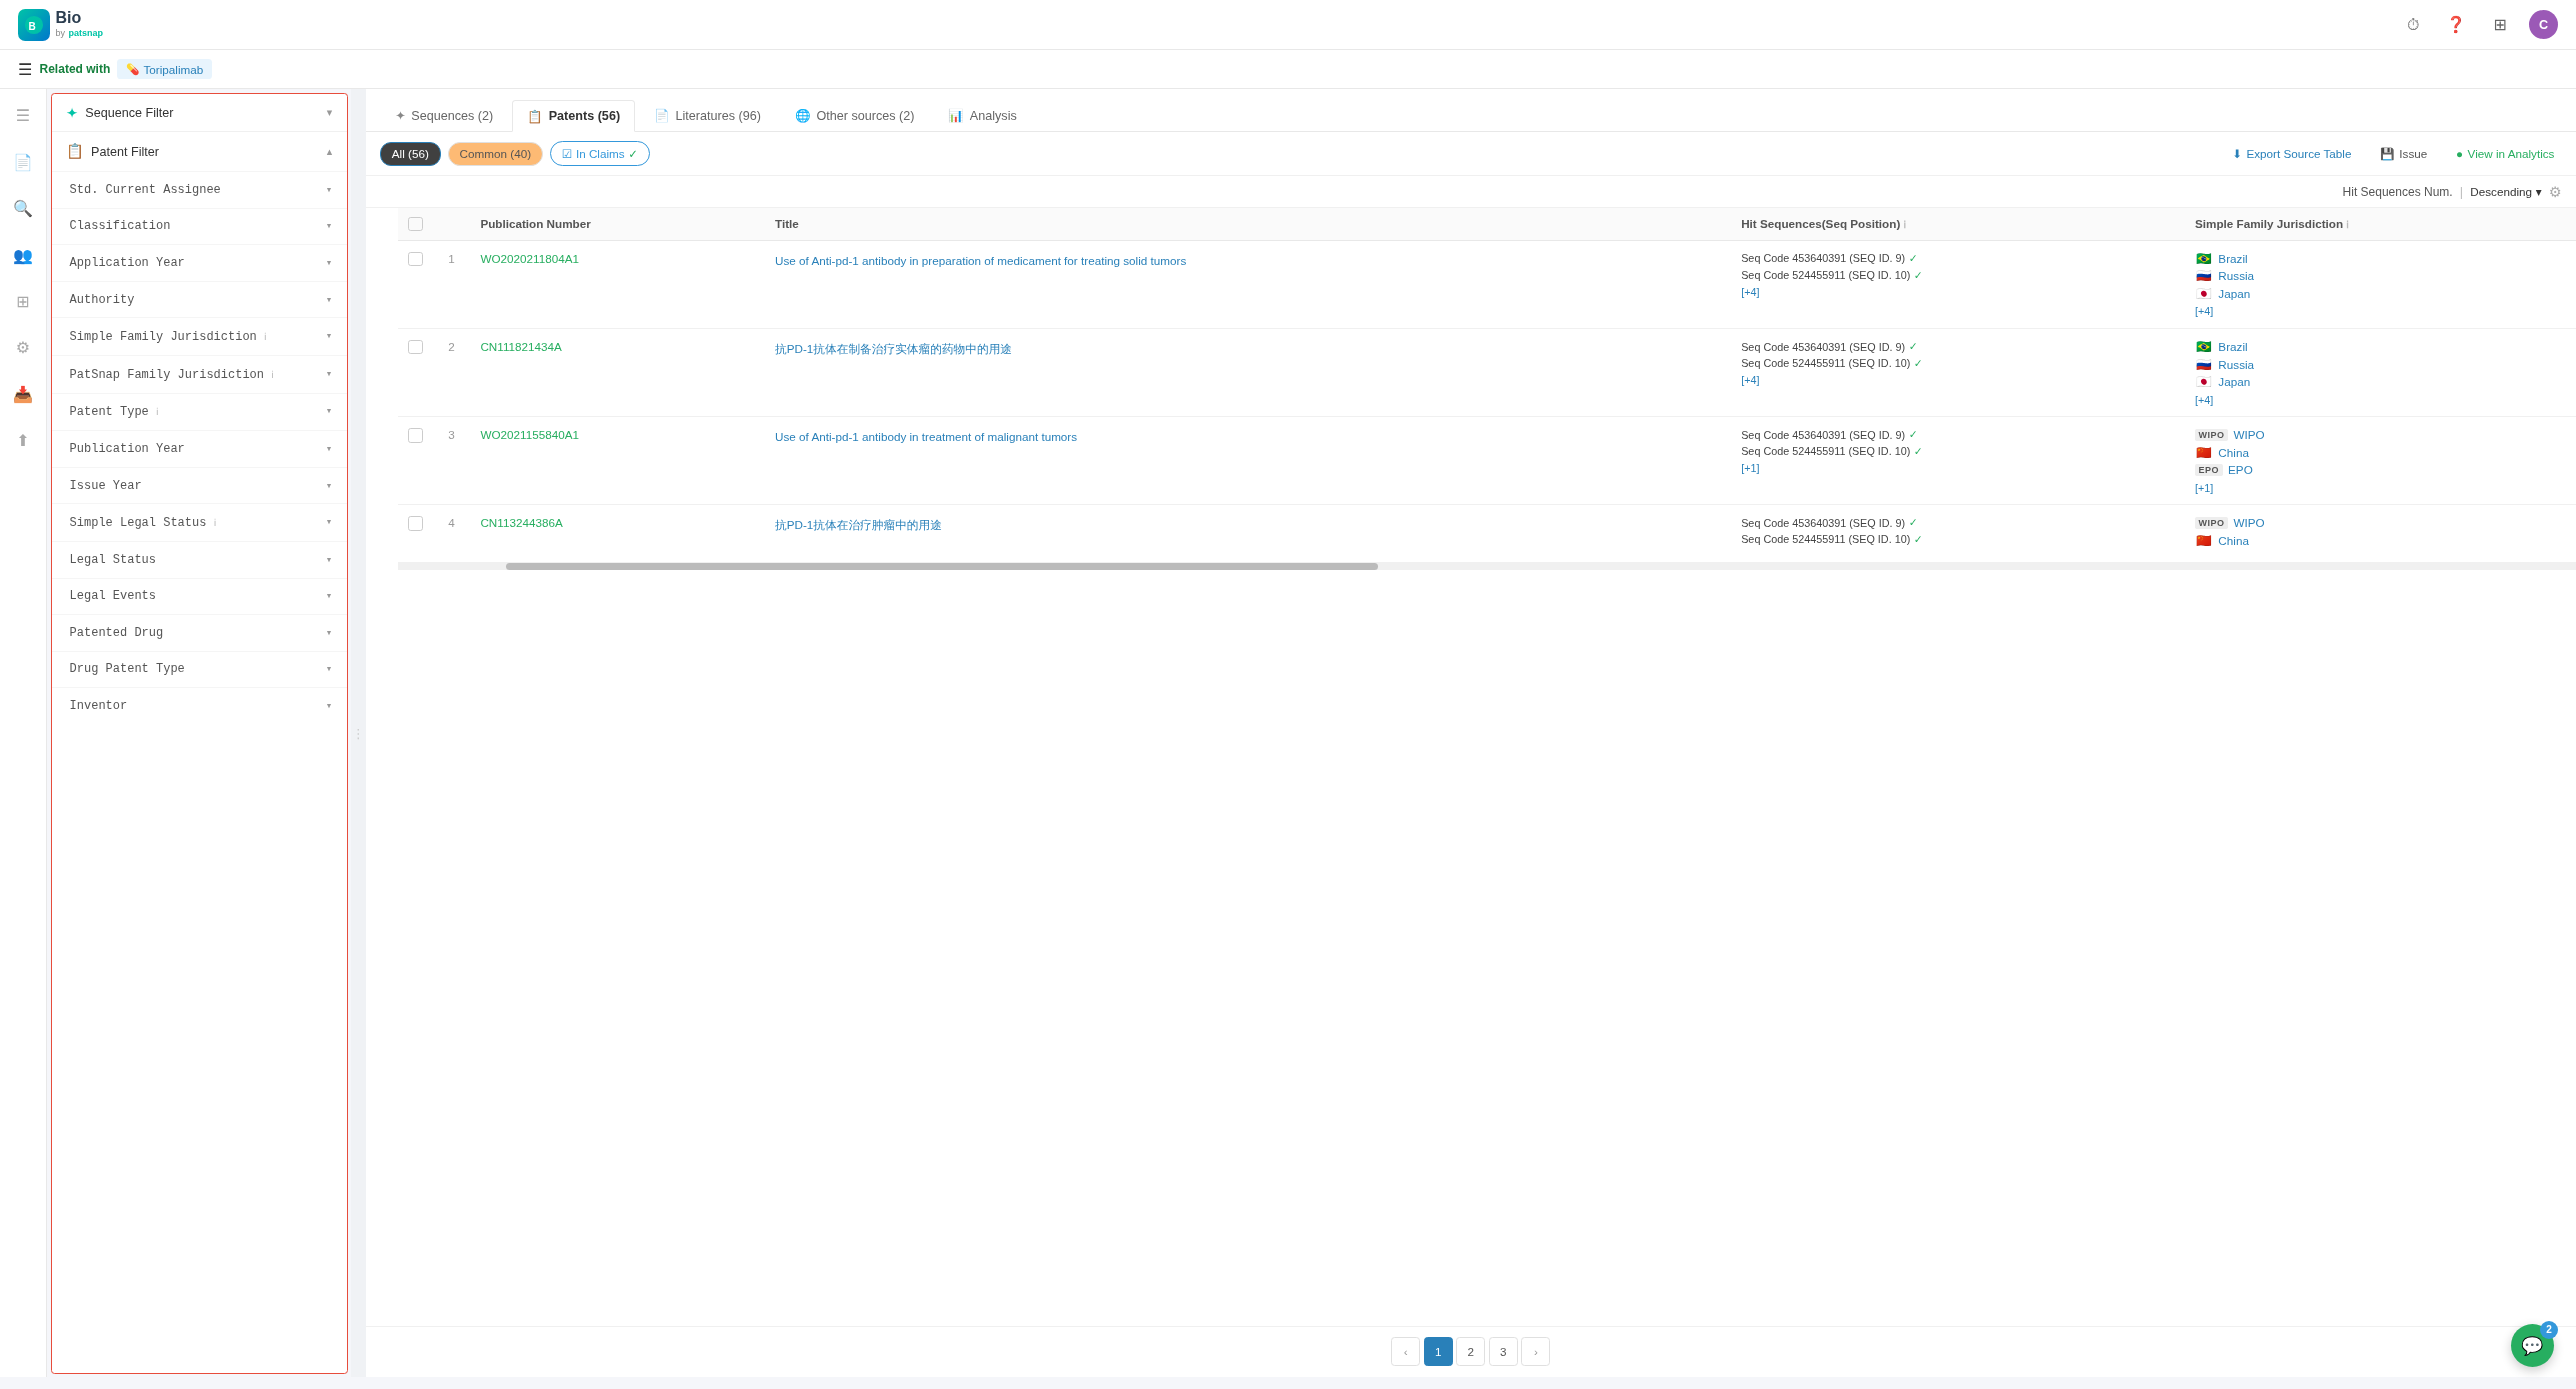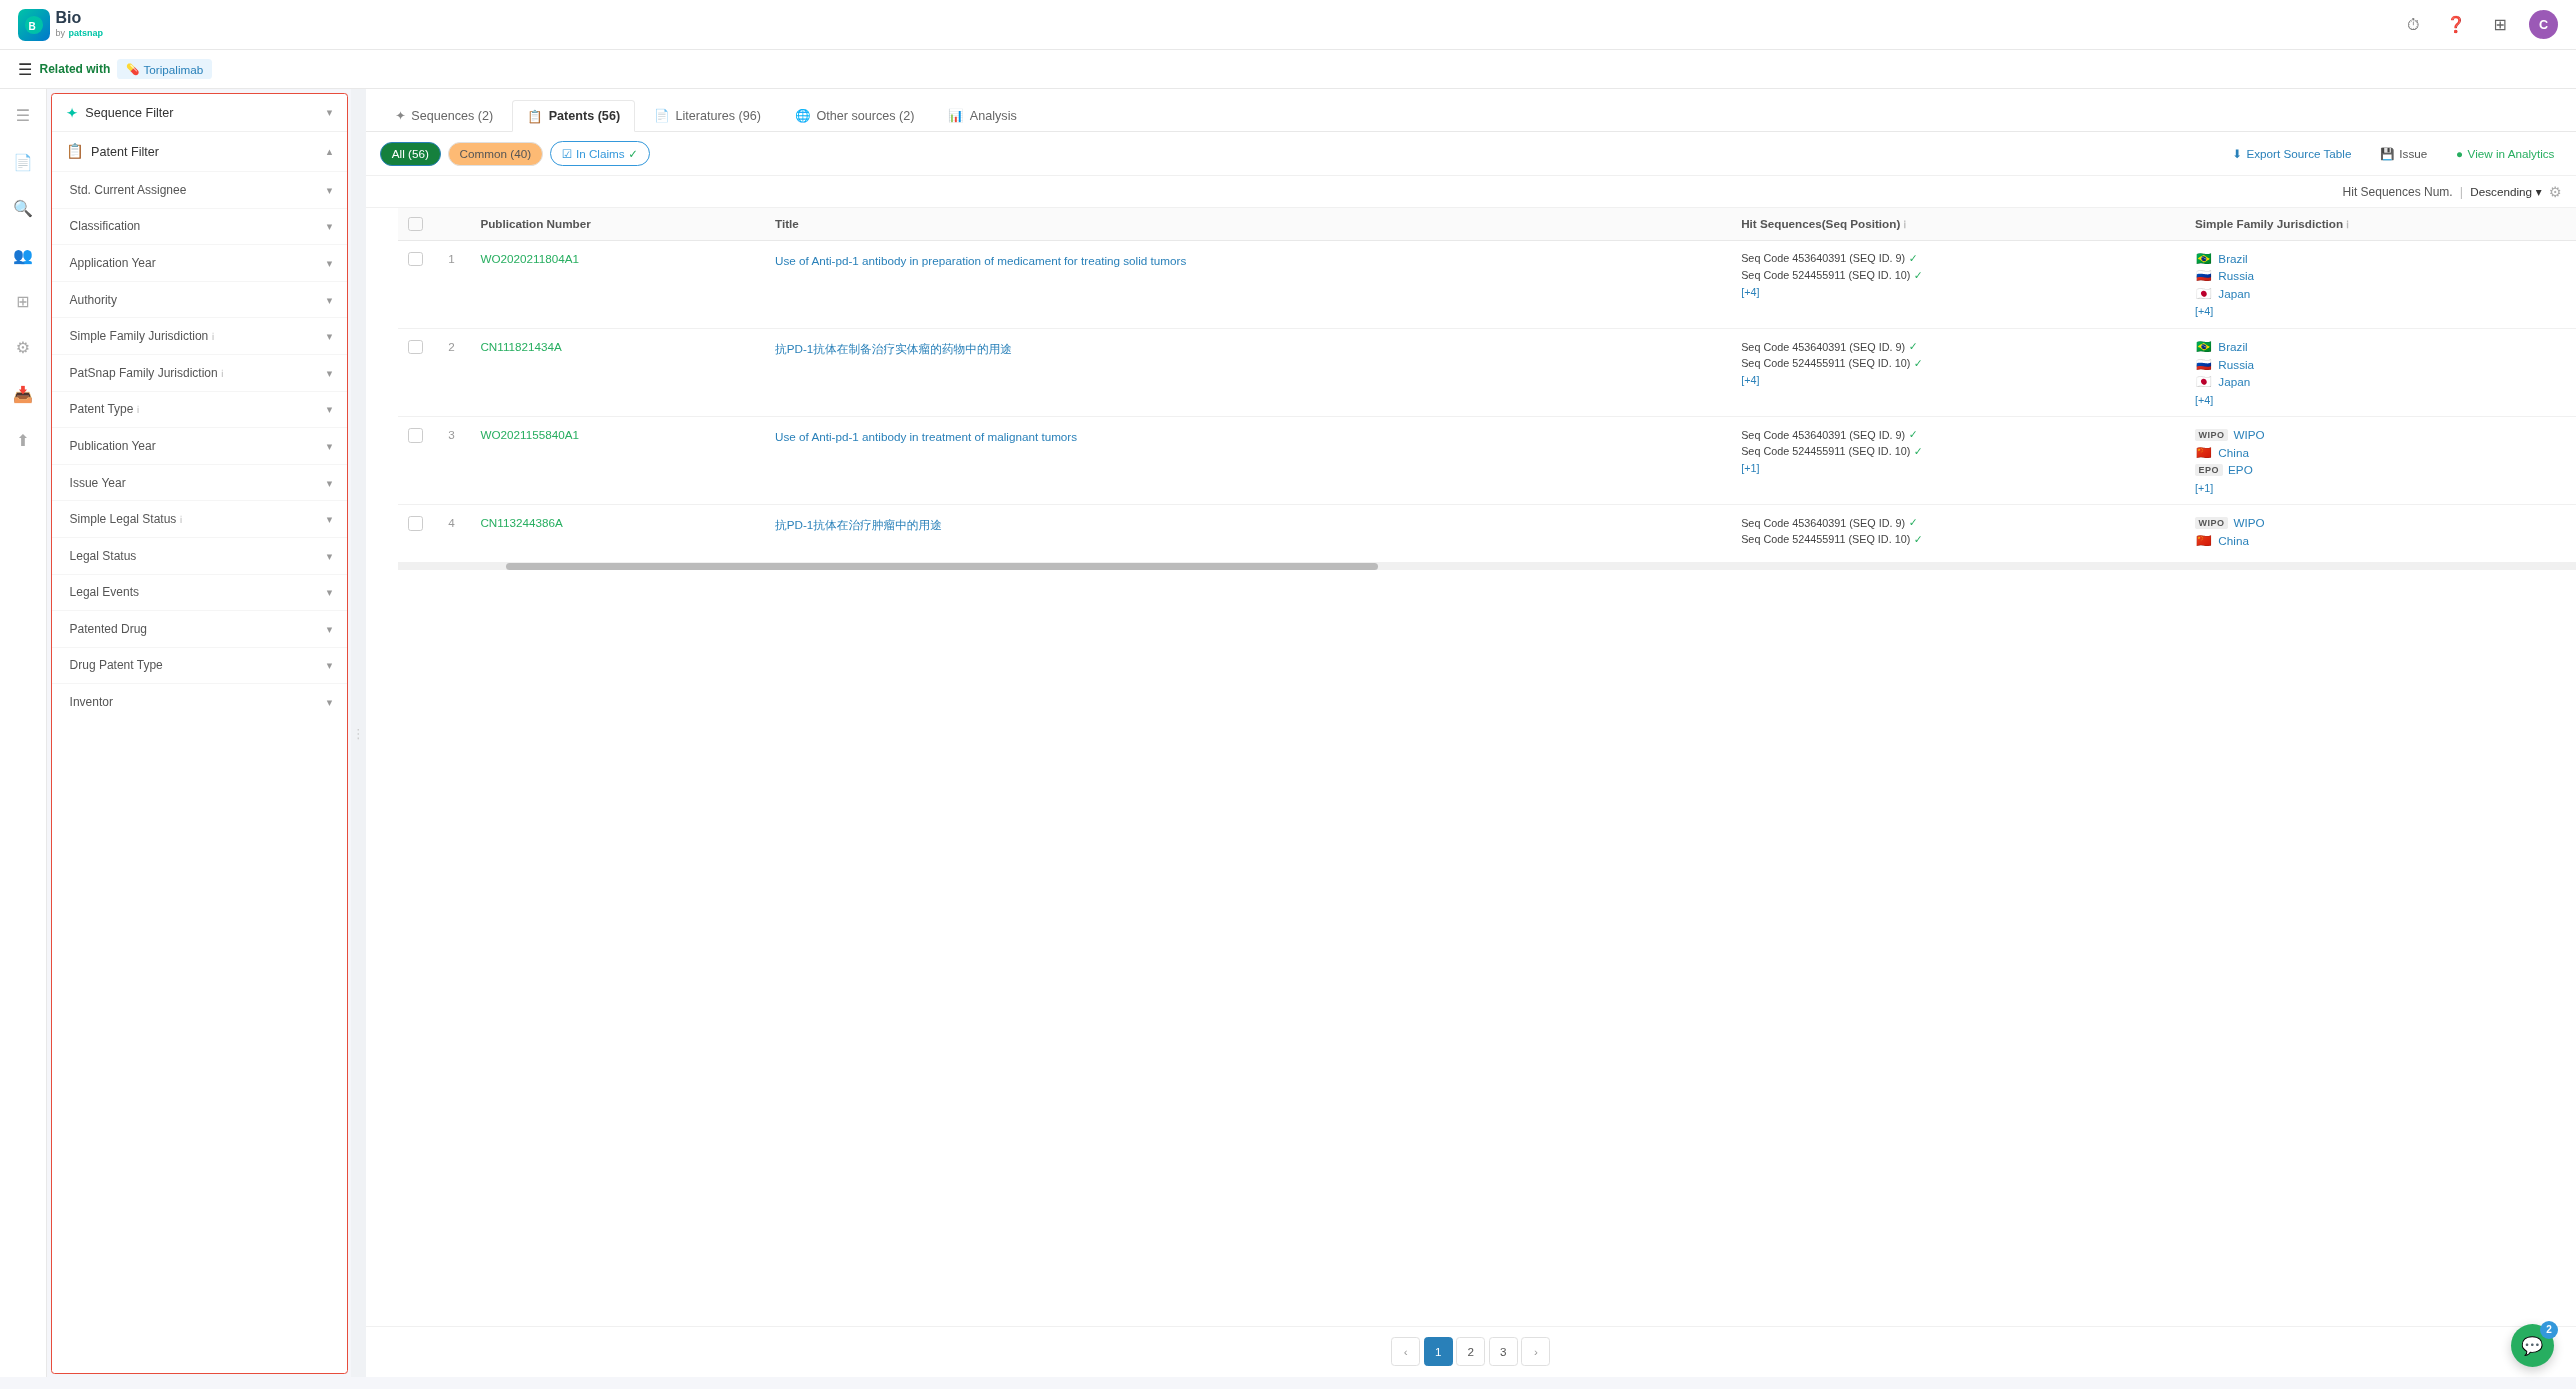--- a/index.html
+++ b/index.html
@@ -56,23 +56,24 @@
       overflow-y: auto; flex-shrink: 0; margin: 3.6px;
     }
     .filter-section-header {
       display: flex; align-items: center; justify-content: space-between;
       padding: 10.8px 14.4px; cursor: pointer; font-size: 12.6px; font-weight: 500; color: #333;
     }
     .filter-section-header .left { display: flex; align-items: center; gap: 7.2px; }
     .filter-section-header .icon { color: #00c4a7; font-size: 14.4px; }
     .filter-divider { border: none; border-top: 0.9px solid #f0f0f0; }
     .filter-item {
-      display: flex; align-items: flex-end; justify-content: space-between;
+      display: flex; align-items: flex-start; justify-content: space-between;
       padding: 10.8px 14.4px 10.8px 18px; cursor: pointer; color: #555; font-size: 12px;
       border-top: 0.9px solid #f5f5f5;
+      font-family: Liberation Mono, monospace;
     }
     .chevron { color: #999; font-size: 10.8px; }
 
     
     .resize-handle {
       width: 14.4px; background: #f0f2f5; display: flex; align-items: center; justify-content: center;
       cursor: col-resize; color: #ccc; font-size: 12.6px; flex-shrink: 0;
     }
 
     
@@ -97,21 +98,21 @@
 
     
     .action-bar {
       display: flex; align-items: center; padding: 9px 14.4px; gap: 7.2px;
       border-bottom: 0.9px solid #f0f0f0; background: #fff;
     }
     .filter-pill {
       padding: 4.5px 10.8px; border-radius: 18px; cursor: pointer; font-size: 11.7px;
       border: 0.9px solid #e0e0e0; background: #fdba74; color: #555;
     }
-    .filter-pill.active { background: #15803d; color: #fff; border-color: #2980b9; }
+    .filter-pill.active { background: #404040; color: #fff; border-color: #2980b9; border-radius: 11px; }
     .filter-pill.in-claims {
       display: flex; align-items: center; gap: 3.6px;
       background: #fff; border: 0.9px solid #3498db; color: #3498db;
     }
     .filter-pill.in-claims .checkbox { color: #3498db; }
     .action-bar-right { margin-left: auto; display: flex; align-items: center; gap: 14.4px; }
     .action-btn {
       display: flex; align-items: center; gap: 4.5px; cursor: pointer;
       color: #555; font-size: 11.7px; padding: 4.5px 7.2px; border-radius: 3.6px;
     }

